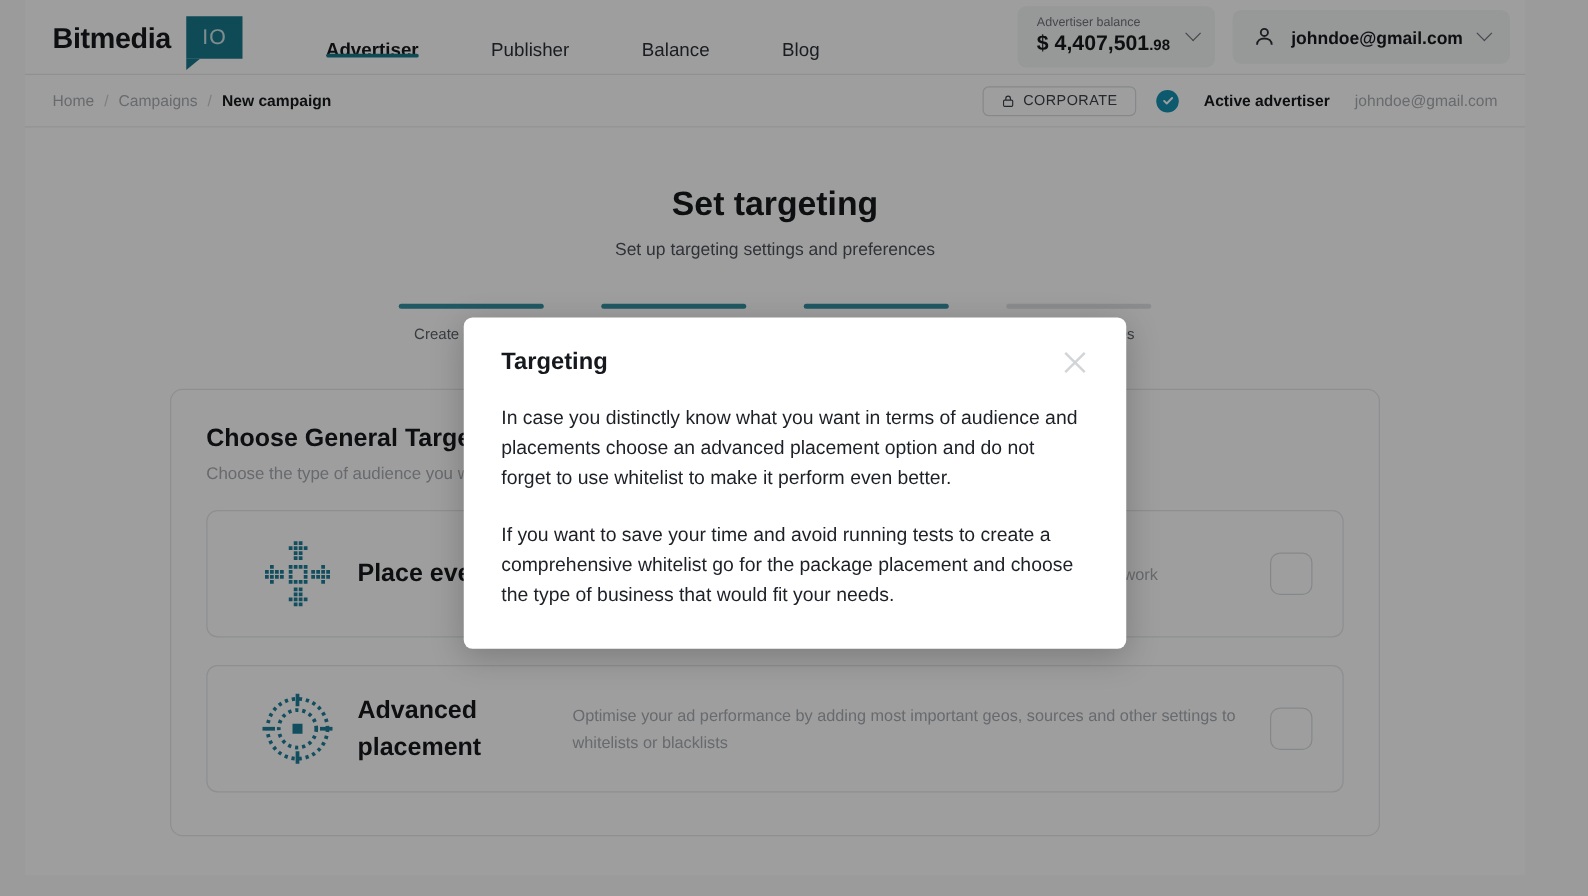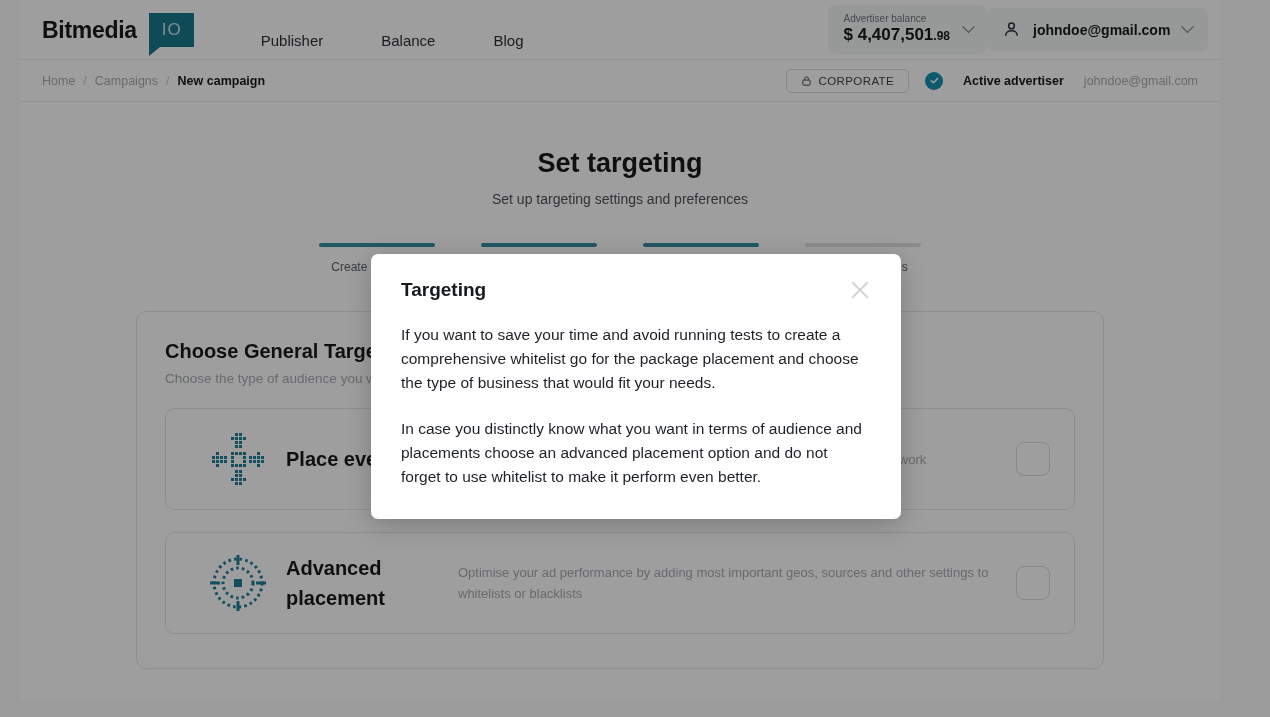--- a/index.html
+++ b/index.html
@@ -54,21 +54,21 @@
     padding: 0 29px; line-height: 81px; height: 100%;
     white-space: nowrap; cursor: pointer;
   }
   .nav-item.active { font-weight: bold; color: #15181c; }
   .nav-item.active::after {
     content: ""; position: absolute;
     left: 29px; right: 29px; bottom: 13px; height: 3px;
     background: #147a8e; border-radius: 2px;
   }
   .header-right {
-    margin-left: auto; display: flex; align-items: center; gap: 0;
+    margin-left: auto; display: flex; align-items: center; gap: 14px;
   }
   .balance-box {
     display: flex; align-items: center; gap: 14px;
     background: #f4f5f6; border-radius: 7px;
     padding: 7px 13px 8px 15px;
   }
   .balance-label { font-size: 10px; color: #6d737b; line-height: 13px; }
   .balance-value { font-size: 17px; font-weight: bold; color: #15181c; line-height: 20px; }
   .balance-cents { font-size: 12px; font-weight: bold; }
   .chev {
@@ -185,20 +185,21 @@
   <div id="page">
     <div id="page-shell">
 
       <div class="header">
         <div class="logo">
           <div class="logo-word">Bitmedia</div>
           <div class="logo-badge">IO</div>
         </div>
 
         <div class="nav">
+          <div class="nav-item active">Advertiser</div>
           <div class="nav-item">Publisher</div>
           <div class="nav-item">Balance</div>
           <div class="nav-item">Blog</div>
         </div>
 
         <div class="header-right">
           <div class="balance-box">
             <div>
               <div class="balance-label">Advertiser balance</div>
               <div class="balance-value">
@@ -364,17 +365,17 @@
       </div>
 
     </div>
   </div>
 
   <div class="modal">
     <div class="modal-head">
       <div class="modal-title">Targeting</div>
       <div class="modal-close"></div>
     </div>
+    <p class="modal-p">In case you distinctly know what you want in terms of audience and placements choose an advanced placement option and do not forget to use whitelist to make it perform even better.</p>
     <p class="modal-p">If you want to save your time and avoid running tests to create a comprehensive whitelist go for the package placement and choose the type of business that would fit your needs.</p>
-    <p class="modal-p">In case you distinctly know what you want in terms of audience and placements choose an advanced placement option and do not forget to use whitelist to make it perform even better.</p>
   </div>
 
 </div>
 
 </body></html>

